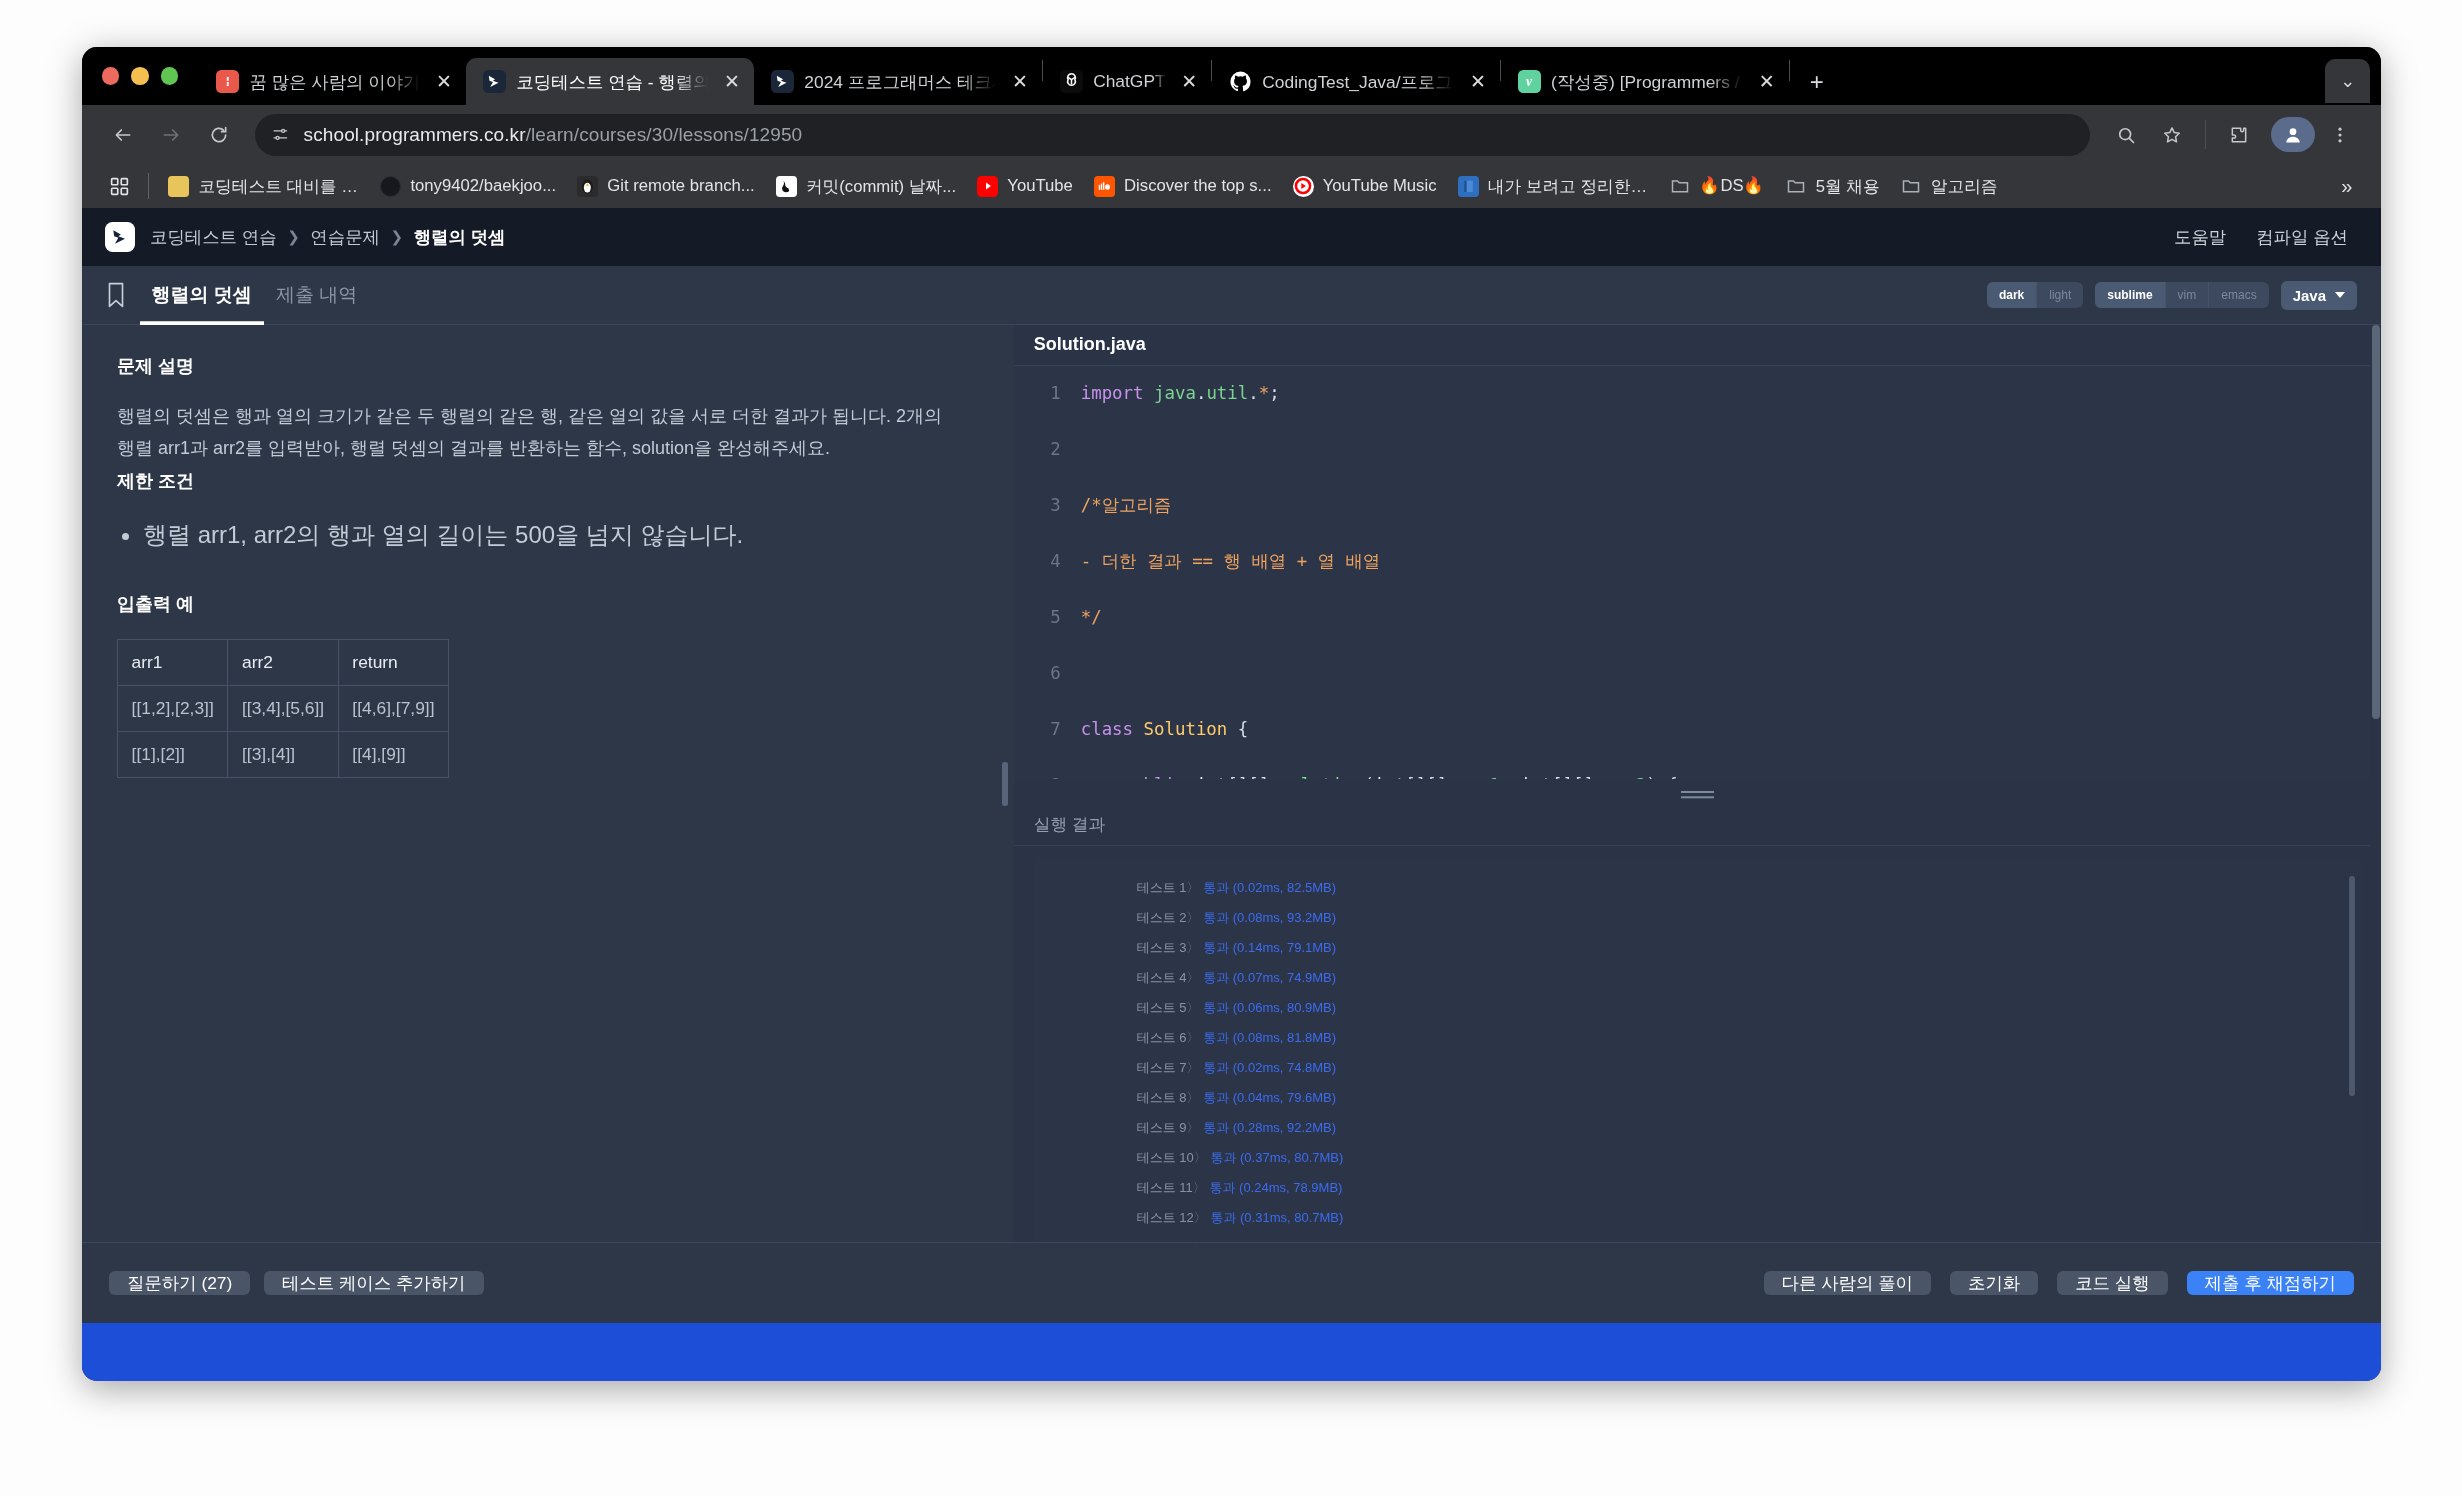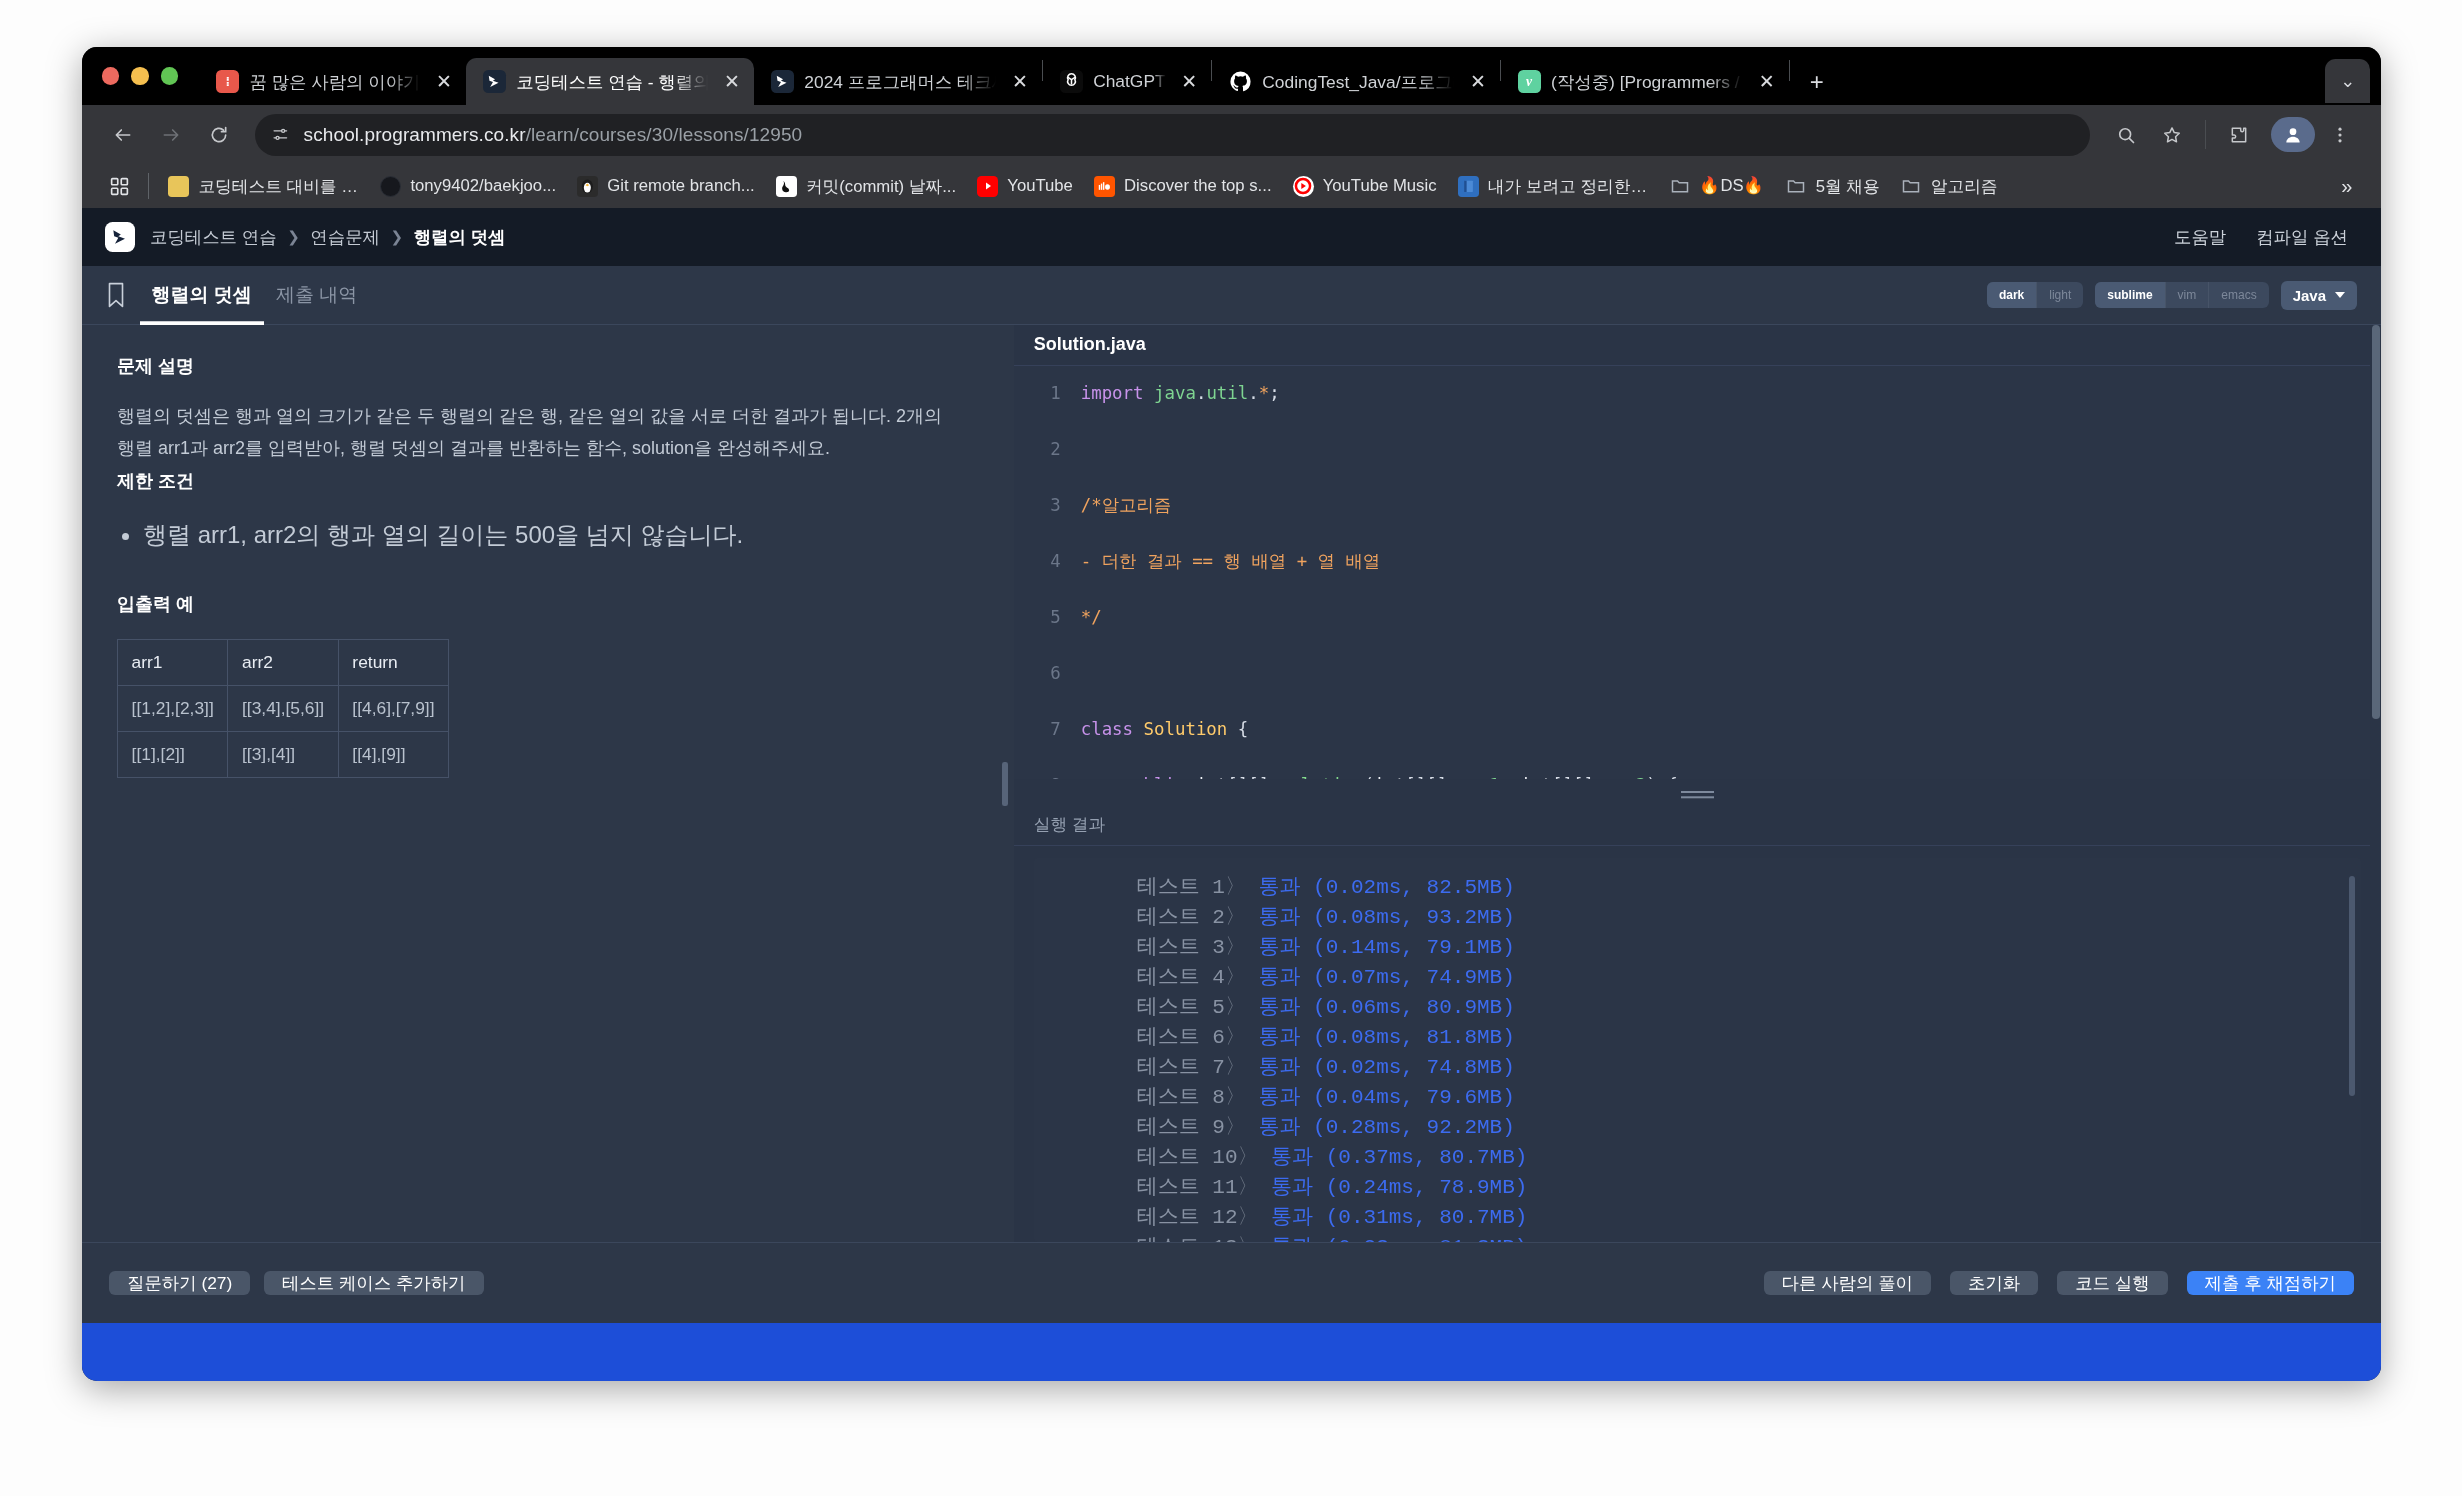--- a/index.html
+++ b/index.html
@@ -349,22 +349,22 @@
   }
   #result-inner {
     background: #2b3547;
     height: 100%;
     border-radius: 3px;
     padding: 15px 0 0 0;
     position: relative;
     overflow: hidden;
   }
   .tline {
-    font-family: Liberation Mono, monospace;
-    font-size: 21px;
+    font-family: Liberation Sans, sans-serif;
+    font-size: 13px;
     line-height: 30px;
     padding-left: 103px;
     white-space: pre;
   }
   .tname { color: #8892a3; }
   .tarrow { color: #66707f; }
   .tpass { color: #3c6bf0; }
   #res-scroll {
     position: absolute; right: 6px; top: 18px;
     width: 6px; height: 220px;

